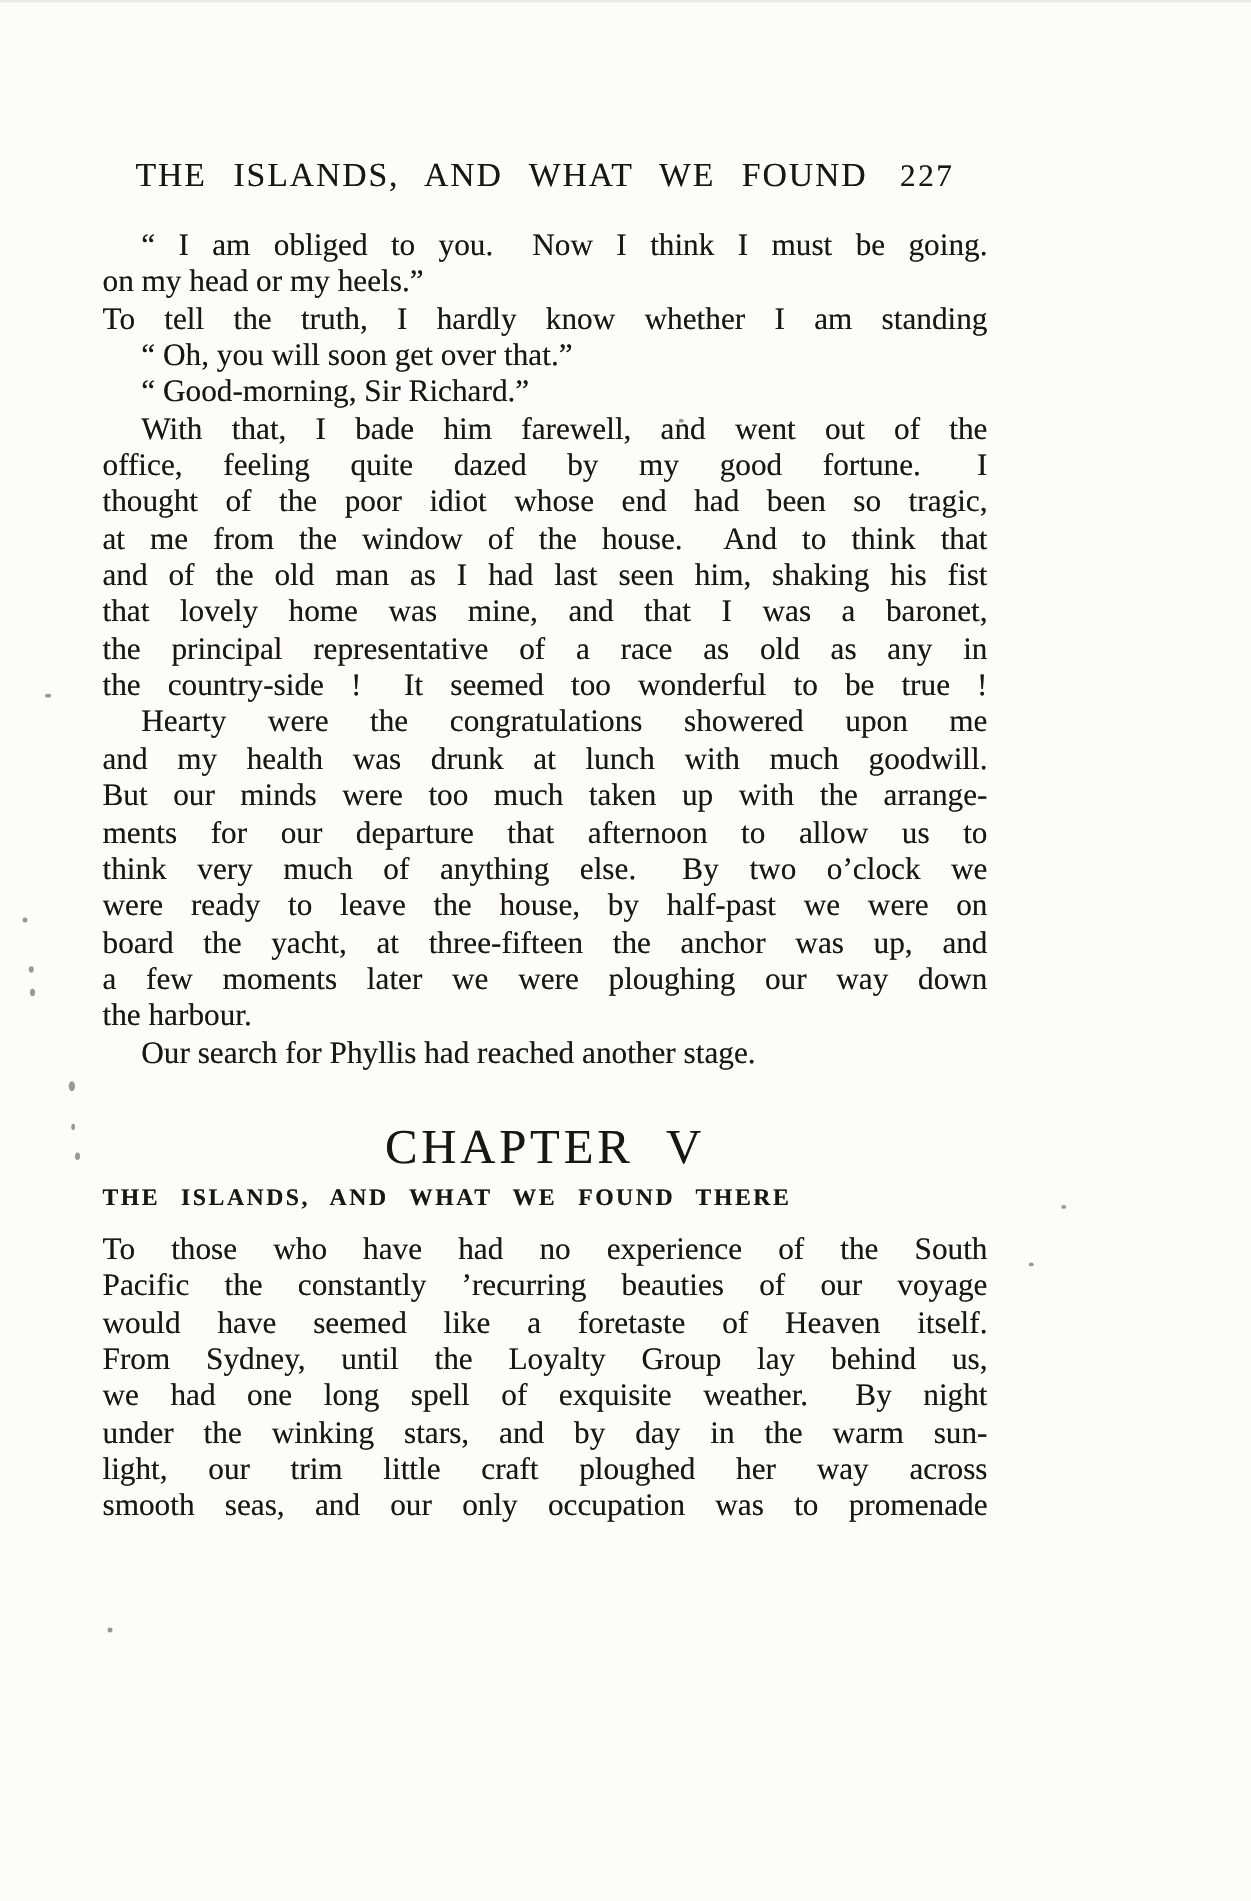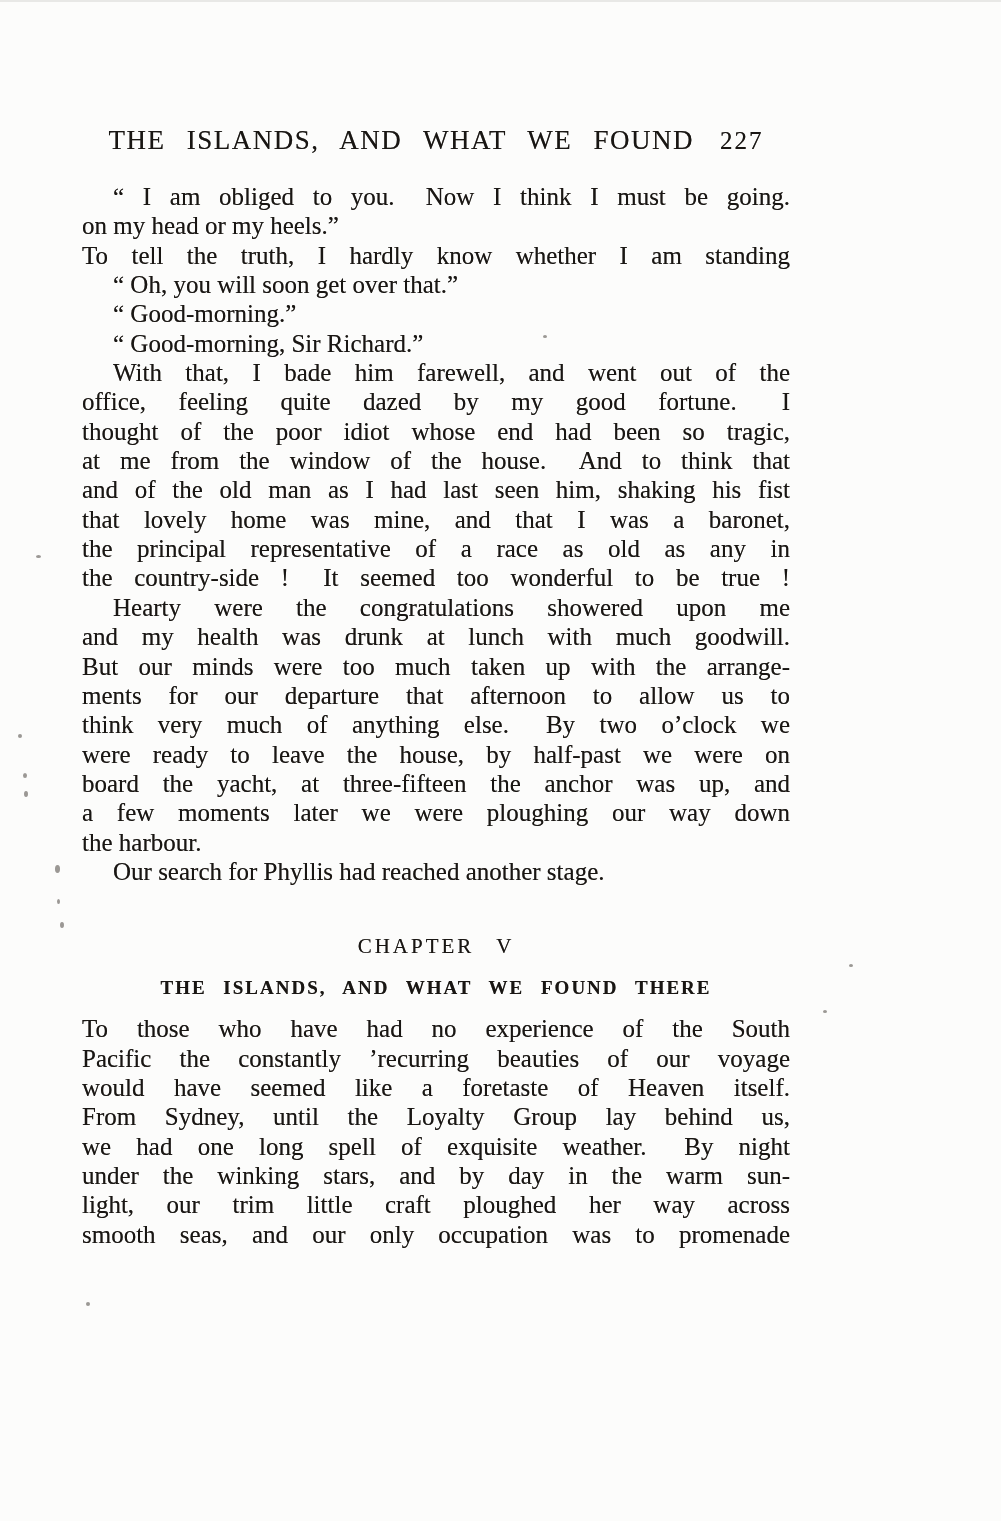--- a/index.html
+++ b/index.html
@@ -59,28 +59,27 @@
     overflow: hidden;
   }
   .tline-last { text-align-last: left; }
   .para.last-full .tline-last { text-align-last: justify; }
   .para.indent .tline:first-child { text-indent: 31px; }
   .para.flush .tline:first-child { text-indent: 0; }
 
   .chapter-heading {
     margin-top: 43px;
     text-align: center;
-    font-size: 21px;
+    font-size: 39px;
     line-height: 35px;
     letter-spacing: 3px;
     word-spacing: 14px;
   }
   .chapter-subheading {
     margin-top: 12px;
-    text-align: center;
     font-size: 19px;
     line-height: 23px;
     font-weight: 700;
     letter-spacing: 2px;
     word-spacing: 10px;
   }
   .chapter-body { margin-top: 15px; }
 
   .speck {
     position: absolute;
@@ -103,23 +102,20 @@
     <div class="para indent">
         <div class="tline">“ I am obliged to you.  Now I think I must be going.</div>
         <div class="tline tline-last">on my head or my heels.”</div>
         <div class="tline">To tell the truth, I hardly know whether I am standing</div>
       </div>
 
     <div class="para indent">
         <div class="tline tline-last">“ Oh, you will soon get over that.”</div>
       </div>
 
-    <div class="para indent">
-        <div class="tline tline-last">“ Good-morning.”</div>
-      </div>
 
     <div class="para indent">
         <div class="tline tline-last">“ Good-morning, Sir Richard.”</div>
       </div>
 
     <div class="para indent last-full">
         <div class="tline">With that, I bade him farewell, and went out of the</div>
         <div class="tline">office, feeling quite dazed by my good fortune.  I</div>
         <div class="tline">thought of the poor idiot whose end had been so tragic,</div>
         <div class="tline">at me from the window of the house.  And to think that</div>

